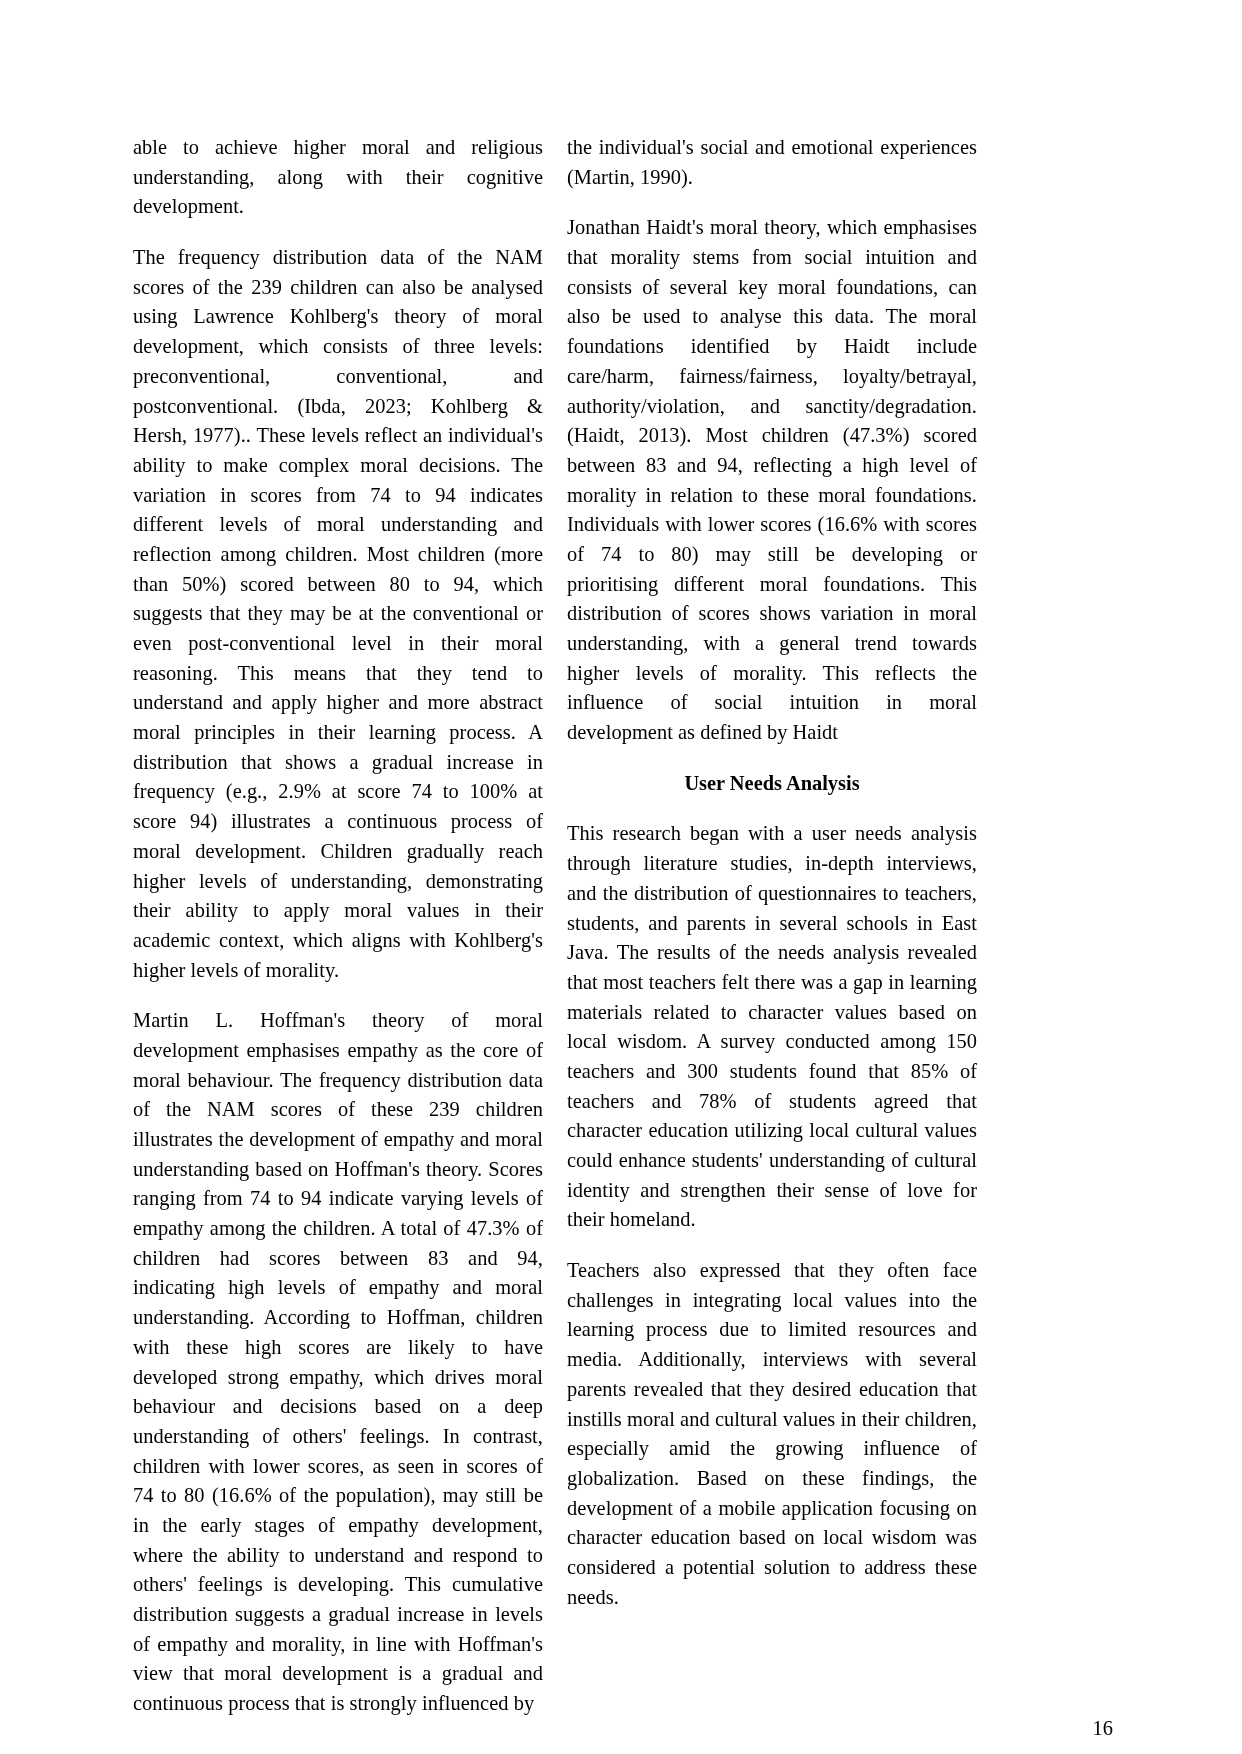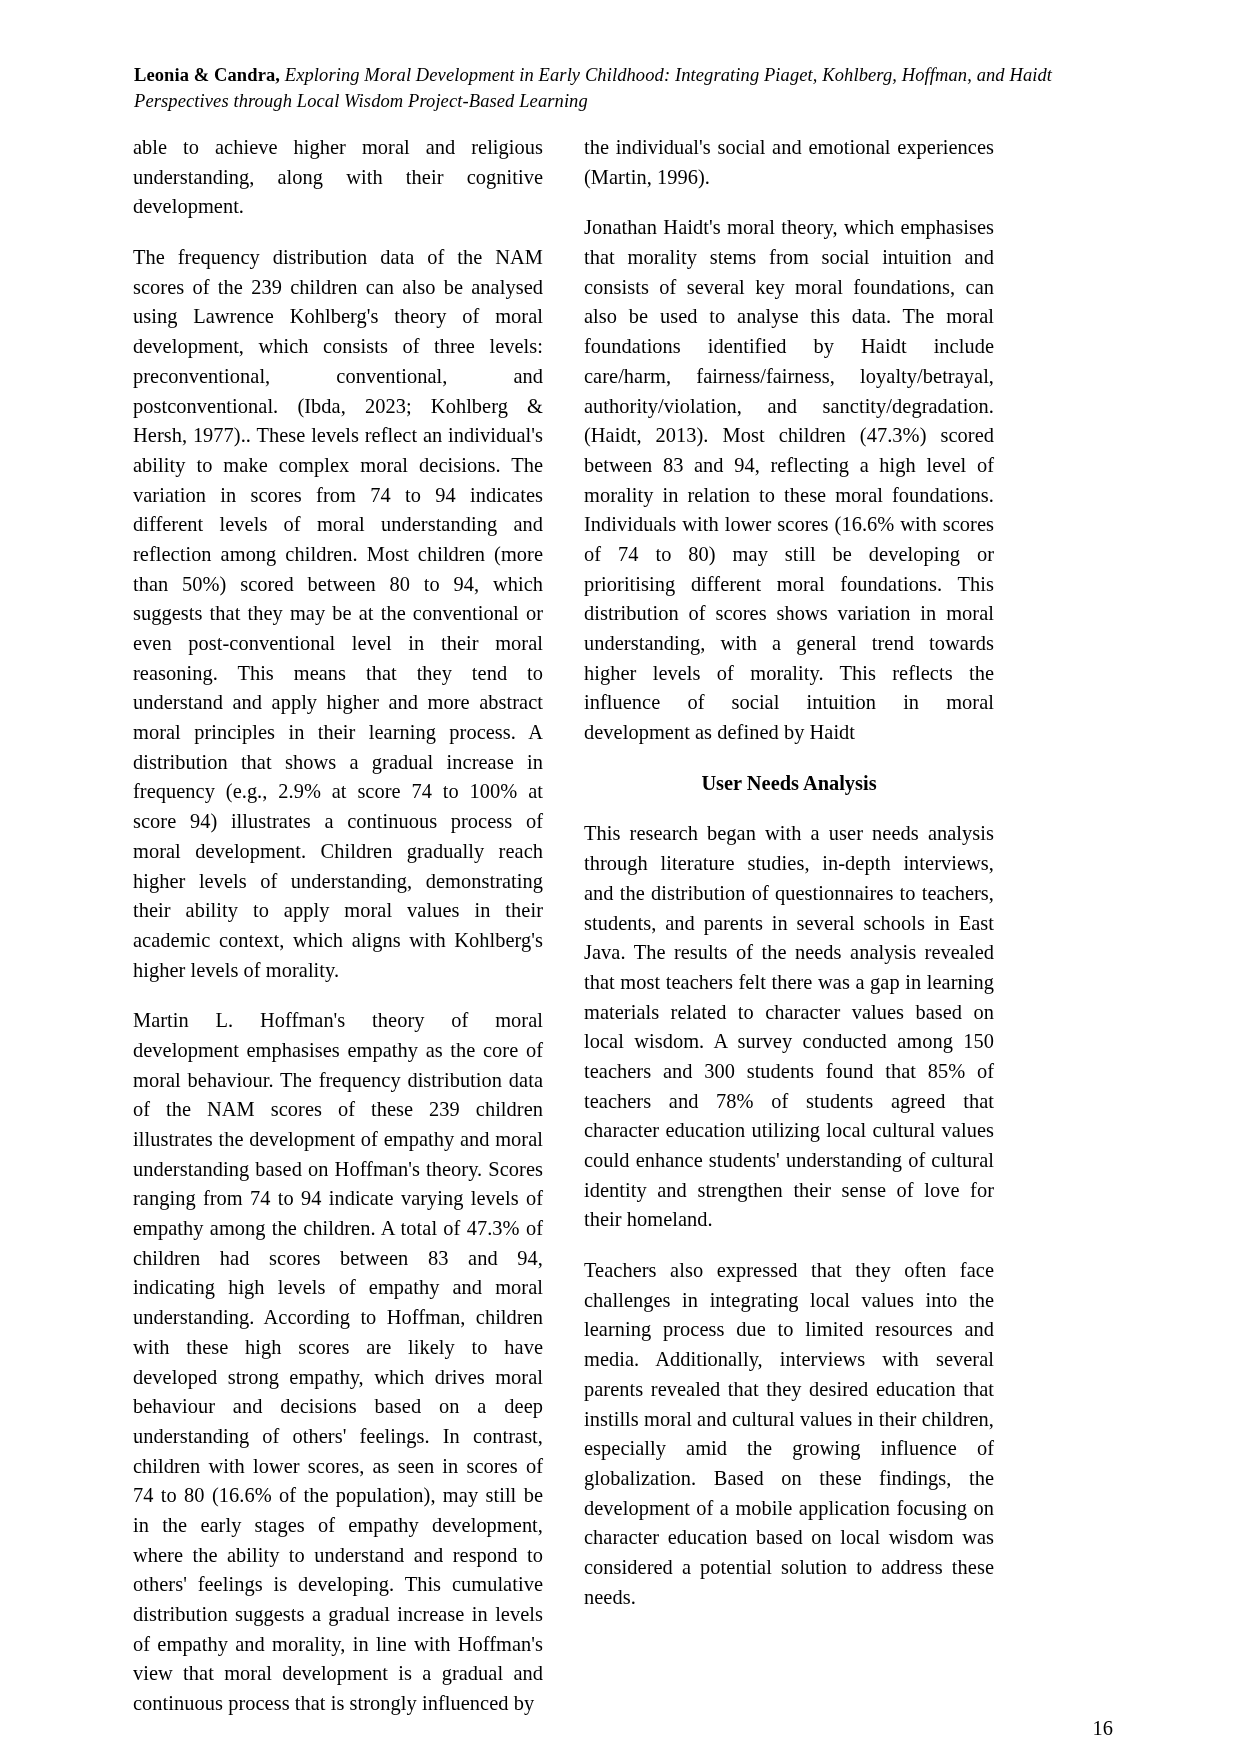--- a/index.html
+++ b/index.html
@@ -36,21 +36,21 @@
   .running-head .rh-title {
     font-style: italic;
   }
   .body-columns {
     position: absolute;
     top: 133px;
     left: 133px;
     width: 980px;
     height: 1330px;
     display: flex;
-    gap: 41px;
+    gap: 24px;
   }
   .col {
     width: 410px;
     flex: 0 0 410px;
   }
   p.para {
     margin: 0 0 21px 0;
     font-size: 20.4px;
     line-height: 1.455;
     text-align: justify;
@@ -76,35 +76,31 @@
     text-align: right;
     font-size: 20.4px;
     line-height: 1.2;
   }
 </style>
 </head>
 <body>
 
 <div class="page">
 
-  <div class="running-head">
-    <span class="rh-authors">Leonia &amp; Candra,</span>
-    <span class="rh-title">Exploring Moral Development in Early Childhood: Integrating Piaget, Kohlberg, Hoffman, and Haidt Perspectives through Local Wisdom Project-Based Learning</span>
-  </div>
 
   <div class="body-columns">
 
     <div class="col">
       <p class="para">able to achieve higher moral and religious understanding, along with their cognitive development.</p>
       <p class="para">The frequency distribution data of the NAM scores of the 239 children can also be analysed using Lawrence Kohlberg's theory of moral development, which consists of three levels: preconventional, conventional, and postconventional. (Ibda, 2023; Kohlberg &amp; Hersh, 1977).. These levels reflect an individual's ability to make complex moral decisions. The variation in scores from 74 to 94 indicates different levels of moral understanding and reflection among children. Most children (more than 50%) scored between 80 to 94, which suggests that they may be at the conventional or even post-conventional level in their moral reasoning. This means that they tend to understand and apply higher and more abstract moral principles in their learning process. A distribution that shows a gradual increase in frequency (e.g., 2.9% at score 74 to 100% at score 94) illustrates a continuous process of moral development. Children gradually reach higher levels of understanding, demonstrating their ability to apply moral values in their academic context, which aligns with Kohlberg's higher levels of morality.</p>
       <p class="para last">Martin L. Hoffman's theory of moral development emphasises empathy as the core of moral behaviour. The frequency distribution data of the NAM scores of these 239 children illustrates the development of empathy and moral understanding based on Hoffman's theory. Scores ranging from 74 to 94 indicate varying levels of empathy among the children. A total of 47.3% of children had scores between 83 and 94, indicating high levels of empathy and moral understanding. According to Hoffman, children with these high scores are likely to have developed strong empathy, which drives moral behaviour and decisions based on a deep understanding of others' feelings. In contrast, children with lower scores, as seen in scores of 74 to 80 (16.6% of the population), may still be in the early stages of empathy development, where the ability to understand and respond to others' feelings is developing. This cumulative distribution suggests a gradual increase in levels of empathy and morality, in line with Hoffman's view that moral development is a gradual and continuous process that is strongly influenced by</p>
     </div>
 
     <div class="col">
-      <p class="para">the individual's social and emotional experiences (Martin, 1996).</p>
+      <p class="para">the individual's social and emotional experiences (Martin, 1990).</p>
       <p class="para">Jonathan Haidt's moral theory, which emphasises that morality stems from social intuition and consists of several key moral foundations, can also be used to analyse this data. The moral foundations identified by Haidt include care/harm, fairness/fairness, loyalty/betrayal, authority/violation, and sanctity/degradation. (Haidt, 2013). Most children (47.3%) scored between 83 and 94, reflecting a high level of morality in relation to these moral foundations. Individuals with lower scores (16.6% with scores of 74 to 80) may still be developing or prioritising different moral foundations. This distribution of scores shows variation in moral understanding, with a general trend towards higher levels of morality. This reflects the influence of social intuition in moral development as defined by Haidt</p>
       <h2 class="section-heading">User Needs Analysis</h2>
       <p class="para">This research began with a user needs analysis through literature studies, in-depth interviews, and the distribution of questionnaires to teachers, students, and parents in several schools in East Java. The results of the needs analysis revealed that most teachers felt there was a gap in learning materials related to character values based on local wisdom. A survey conducted among 150 teachers and 300 students found that 85% of teachers and 78% of students agreed that character education utilizing local cultural values could enhance students' understanding of cultural identity and strengthen their sense of love for their homeland.</p>
       <p class="para last">Teachers also expressed that they often face challenges in integrating local values into the learning process due to limited resources and media. Additionally, interviews with several parents revealed that they desired education that instills moral and cultural values in their children, especially amid the growing influence of globalization. Based on these findings, the development of a mobile application focusing on character education based on local wisdom was considered a potential solution to address these needs.</p>
     </div>
 
   </div>
 
   <div class="page-number">16</div>
 

